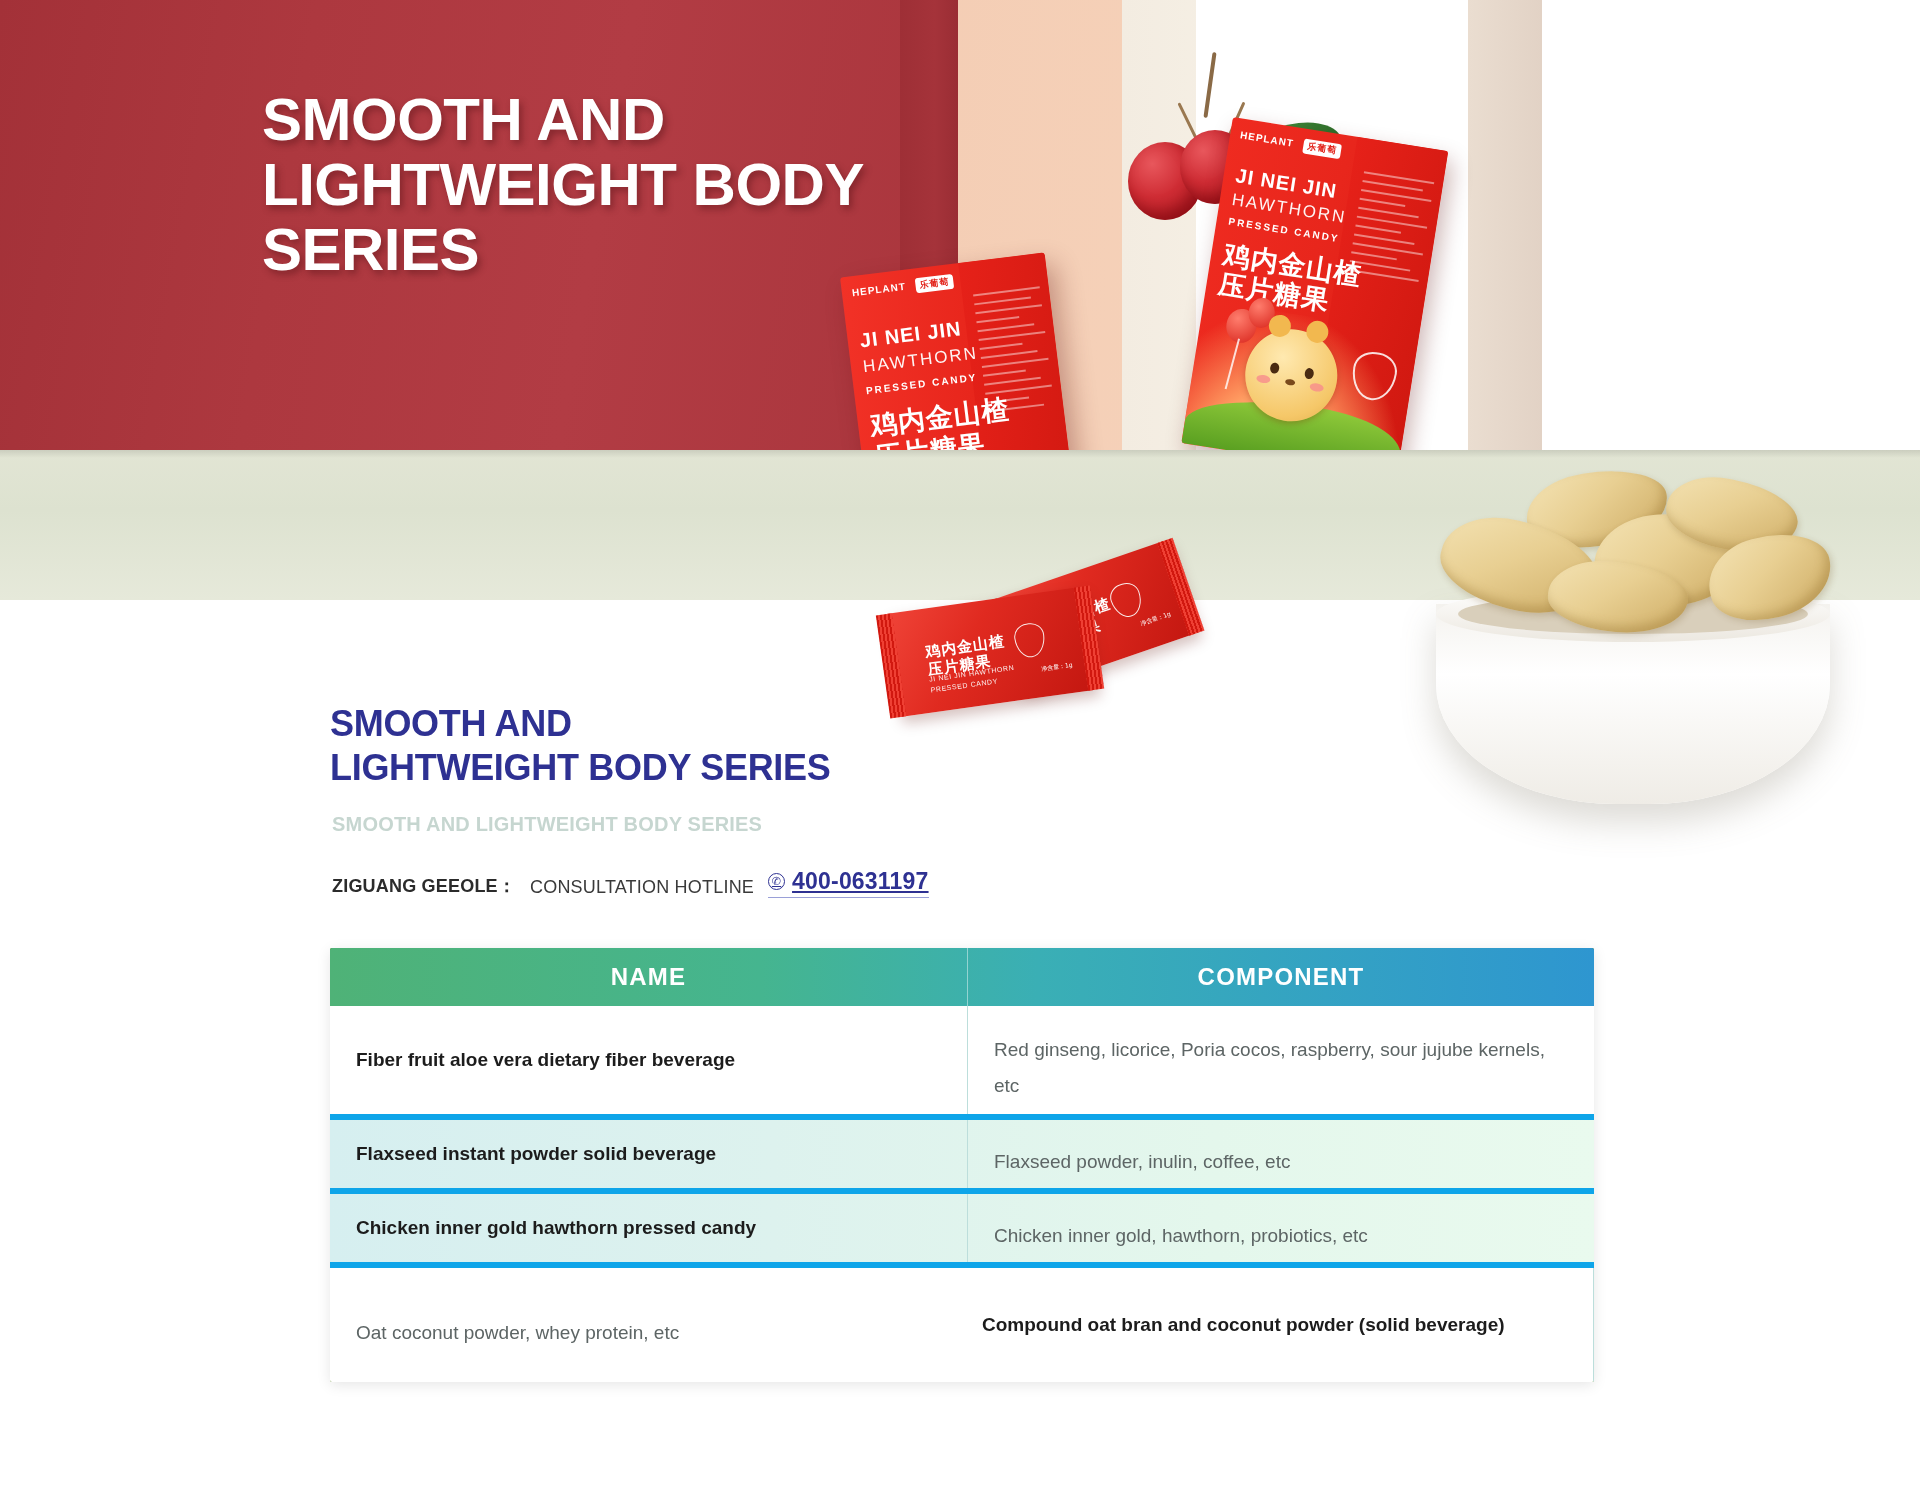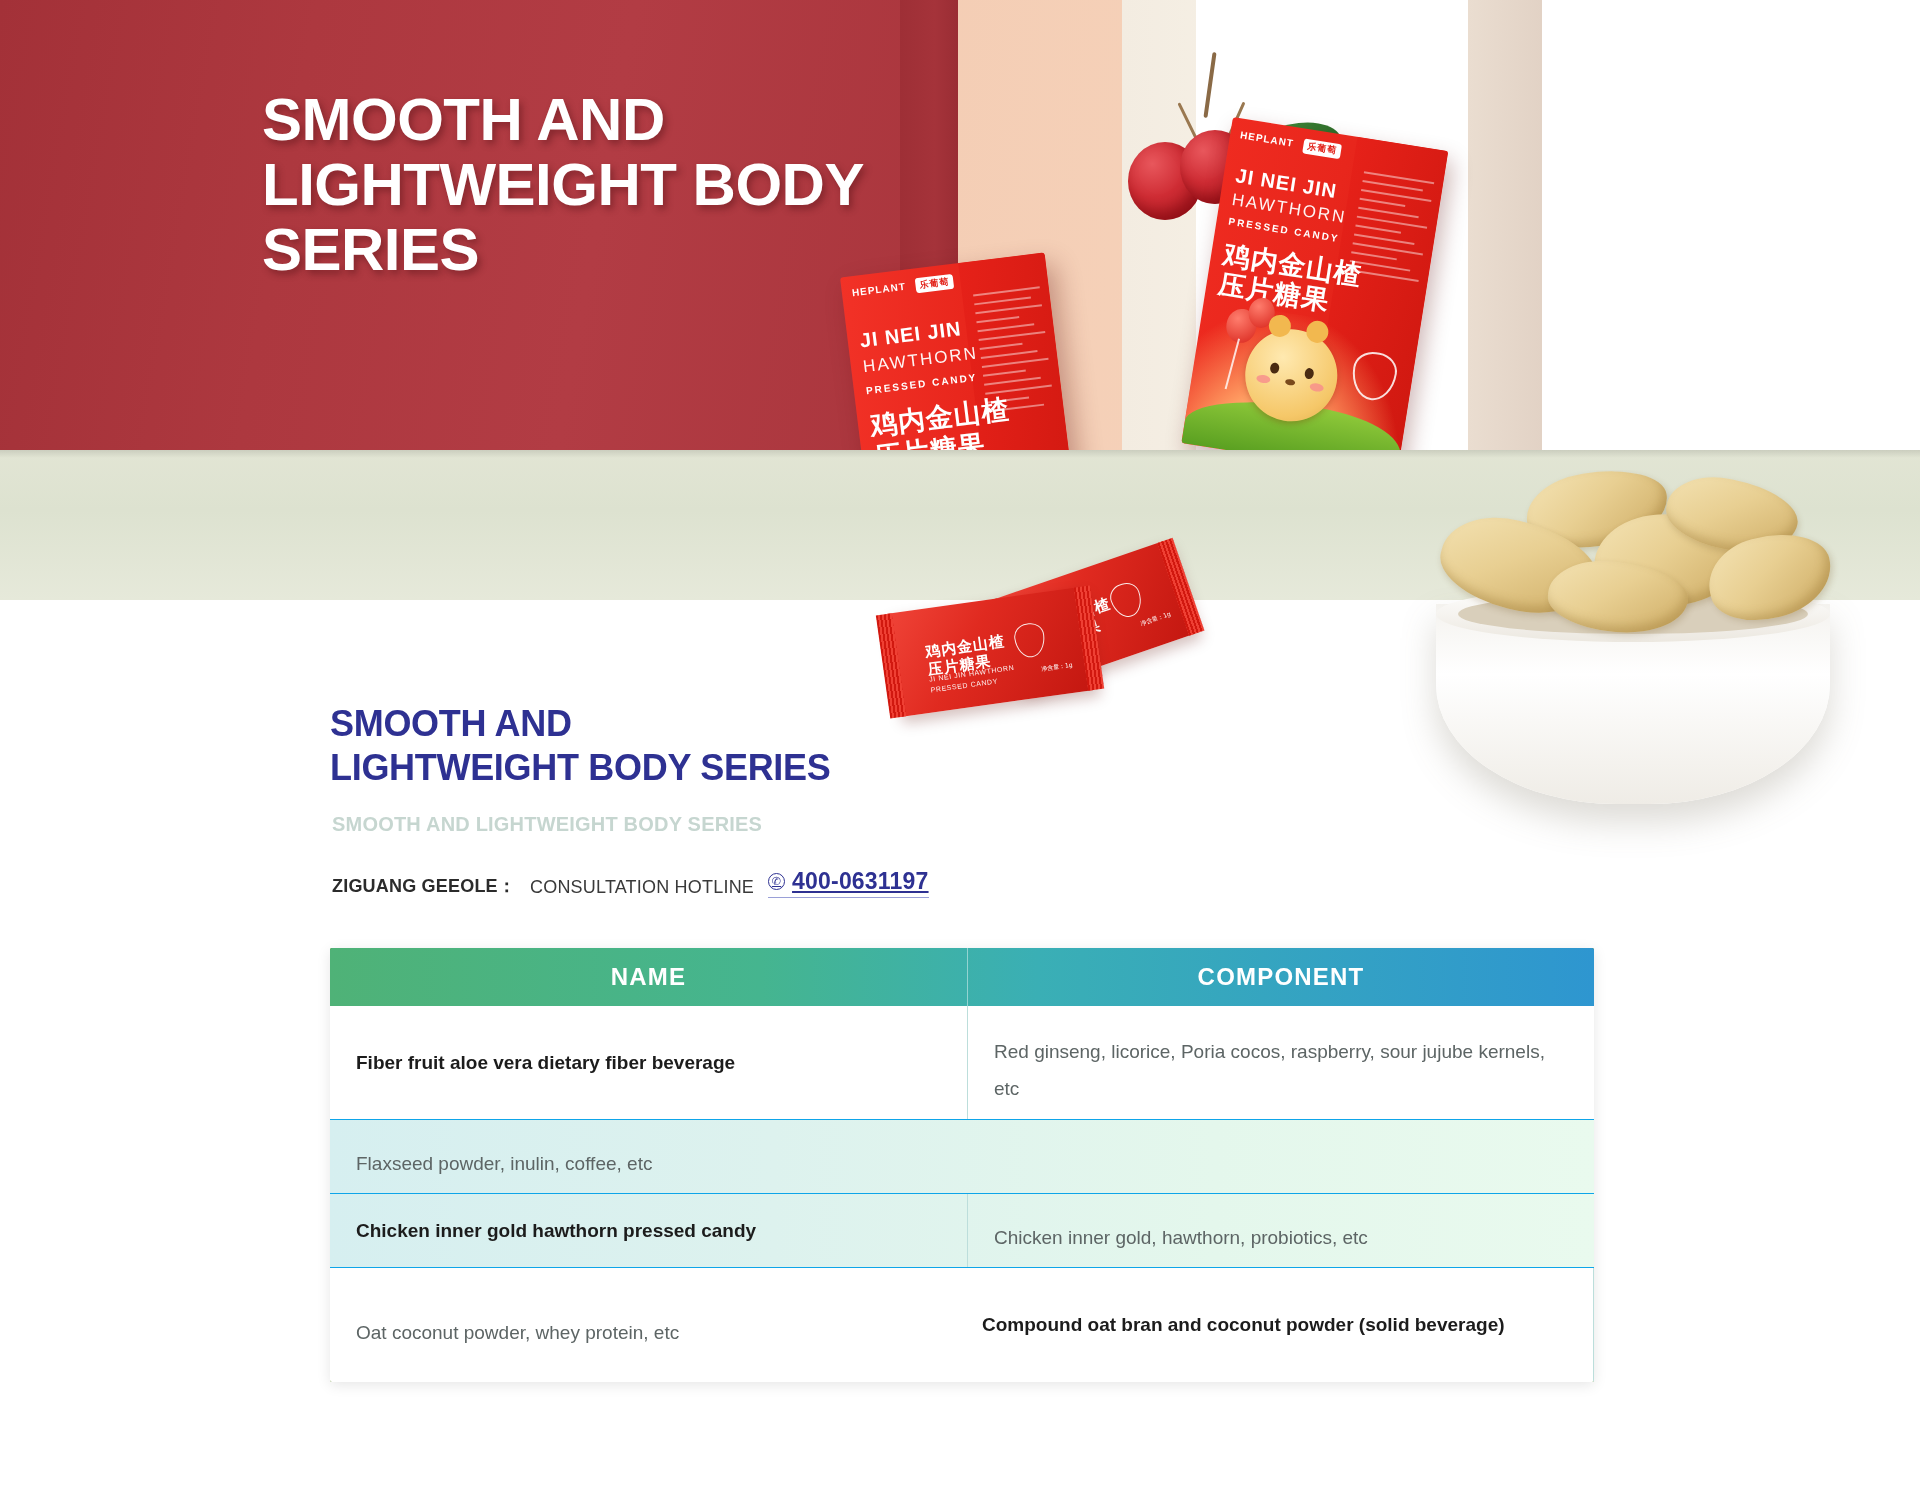--- a/index.html
+++ b/index.html
@@ -162,21 +162,21 @@
   
   .tbl { position:absolute; left:330px; top:948px; width:1264px;
     box-shadow:0 3px 14px rgba(0,0,0,.10); border-radius:2px; overflow:hidden;
     background:#4d7c0f; }
   .tbl-head { display:flex; height:58px;
     background:linear-gradient(90deg,#4fb277 0%,#45b58f 34%,#3aafb5 56%,#2e96d0 100%); }
   .th { display:flex; align-items:center; justify-content:center;
     color:#fff; font-size:24px; font-weight:700; letter-spacing:1.2px; }
   .th.name { width:638px; border-right:1px solid rgba(255,255,255,.45); }
   .th.comp { flex:1; }
-  .tr { display:flex; border-bottom:1px solid #0ea5e9; }
+  .tr { display:flex; border-bottom:6px solid #0ea5e9; }
   .tr:last-child { border-bottom:none; }
   .tr.odd  { background:#ffffff; }
   .tr.even { background:linear-gradient(90deg,#d6eff0 0%,#ddf2ee 35%,#e4f7ec 70%,#e9faee 100%); }
   .td { display:flex; align-items:center; }
   .td.name { width:638px; padding:0 26px; border-right:1px solid #bcdedb;
     color:#1c1c1c; font-size:19px; font-weight:700; line-height:1.55; }
   .td.comp { flex:1; padding:0 26px; color:#5d6565; font-size:19px; font-weight:400; line-height:1.9;margin-top:16px; }
   .r-tall  { min-height:114px; }
   .r-short { min-height:74px; }
 </style>
@@ -341,20 +341,21 @@
     <div class="tbl-head">
       <div class="th name">NAME</div>
       <div class="th comp">COMPONENT</div>
     </div>
 
     <div class="tr odd r-tall">
       <div class="td name">Fiber fruit aloe vera dietary fiber beverage</div>
       <div class="td comp">Red ginseng, licorice, Poria cocos, raspberry, sour jujube kernels, etc</div>
     </div>
     <div class="tr even r-short">
+      <div class="td name">Flaxseed instant powder solid beverage</div>
       <div class="td comp">Flaxseed powder, inulin, coffee, etc</div>
     </div>
     <div class="tr even r-short">
       <div class="td name">Chicken inner gold hawthorn pressed candy</div>
       <div class="td comp">Chicken inner gold, hawthorn, probiotics, etc</div>
     </div>
     <div class="tr odd r-tall">
       <div class="td comp">Oat coconut powder, whey protein, etc</div>
       <div class="td name">Compound oat bran and coconut powder (solid beverage)</div>
     </div>

